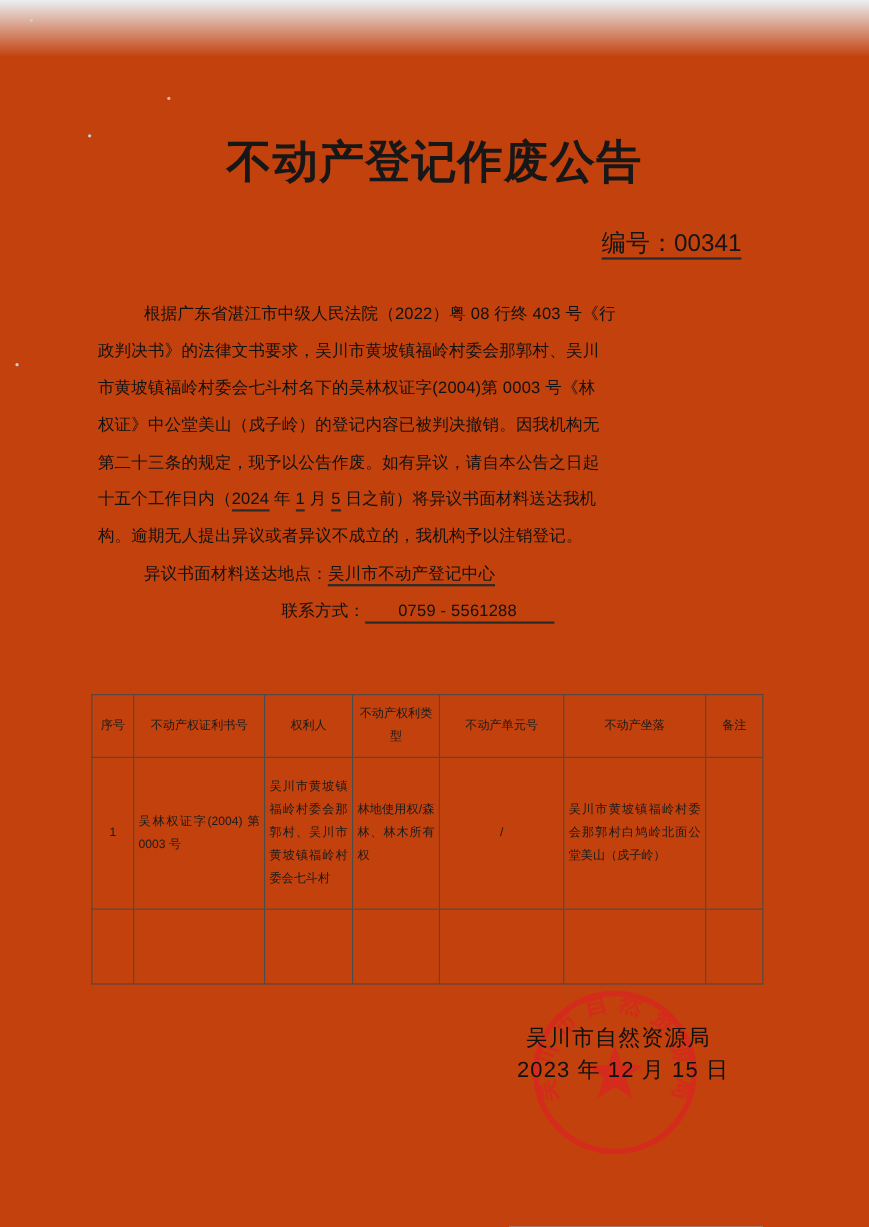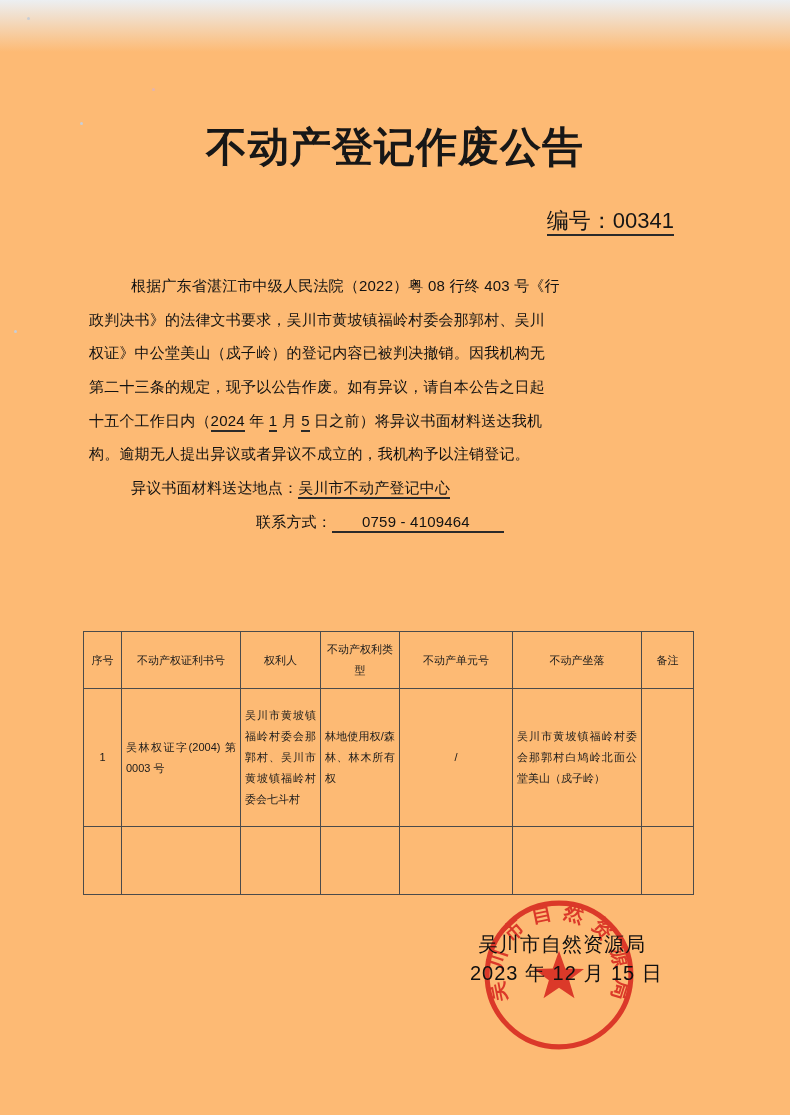--- a/index.html
+++ b/index.html
@@ -1,20 +1,20 @@
 <!DOCTYPE html>
 <html><head>
 <meta charset="utf-8">
 <style>
   html,body{margin:0;padding:0;background:#9a9a9a;}
   .page{
     position:relative;
     width:790px;height:1115px;
     margin:0 auto;
-    background:#fdba74;
+    background:#c2410c;
     overflow:hidden;
     font-family:"Liberation Sans", sans-serif;
     color:#151515;
   }
   .page::before{
     content:"";position:absolute;left:0;top:0;width:100%;height:52px;
     background:linear-gradient(#eceff2, rgba(255,255,255,0));
     pointer-events:none;
   }
   .speck{position:absolute;width:3px;height:3px;border-radius:50%;background:#c9ced6;}
@@ -83,26 +83,27 @@
 
   <div class="title">不动产登记作废公告</div>
 
   <div class="doc-number">
     <span class="u">编号：00341</span>
   </div>
 
   <div class="body-text" id="body-lines">
       <div class="line ind2"><span>根据广东省湛江市中级人民法院（2022）粤 08 行终 403 号《行</span></div>
       <div class="line"><span>政判决书》的法律文书要求，吴川市黄坡镇福岭村委会那郭村、吴川</span></div>
+      <div class="line"><span>市黄坡镇福岭村委会七斗村名下的吴林权证字(2004)第 0003 号《林</span></div>
       <div class="line"><span>权证》中公堂美山（戍子岭）的登记内容已被判决撤销。因我机构无</span></div>
       <div class="line"><span>第二十三条的规定，现予以公告作废。如有异议，请自本公告之日起</span></div>
       <div class="line"><span>十五个工作日内（</span><span class="u">2024</span><span> 年 </span><span class="u">1</span><span> 月 </span><span class="u">5</span><span> 日之前）将异议书面材料送达我机</span></div>
       <div class="line"><span>构。逾期无人提出异议或者异议不成立的，我机构予以注销登记。</span></div>
       <div class="line ind2"><span>异议书面材料送达地点：</span><span class="u">吴川市不动产登记中心</span></div>
-      <div class="line ind8"><span>联系方式：</span><span class="u">0759 - 4109464</span></div>
+      <div class="line ind8"><span>联系方式：</span><span class="u">0759 - 5561288</span></div>
     </div>
 
   <table class="notice">
     <colgroup>
       <col style="width:38px">
         <col style="width:119px">
         <col style="width:80px">
       <col style="width:79px">
         <col style="width:113px">
         <col style="width:129px">

